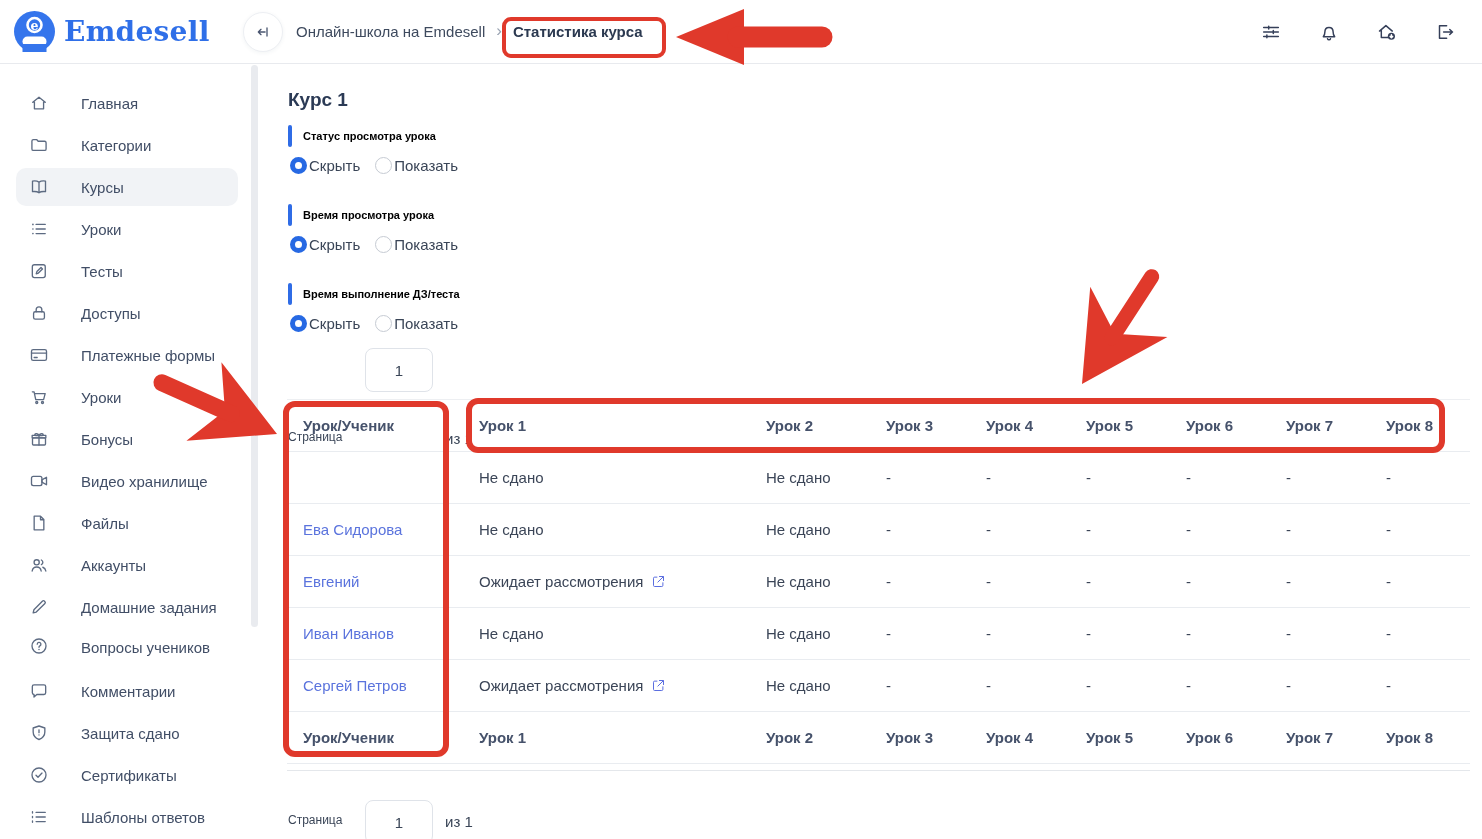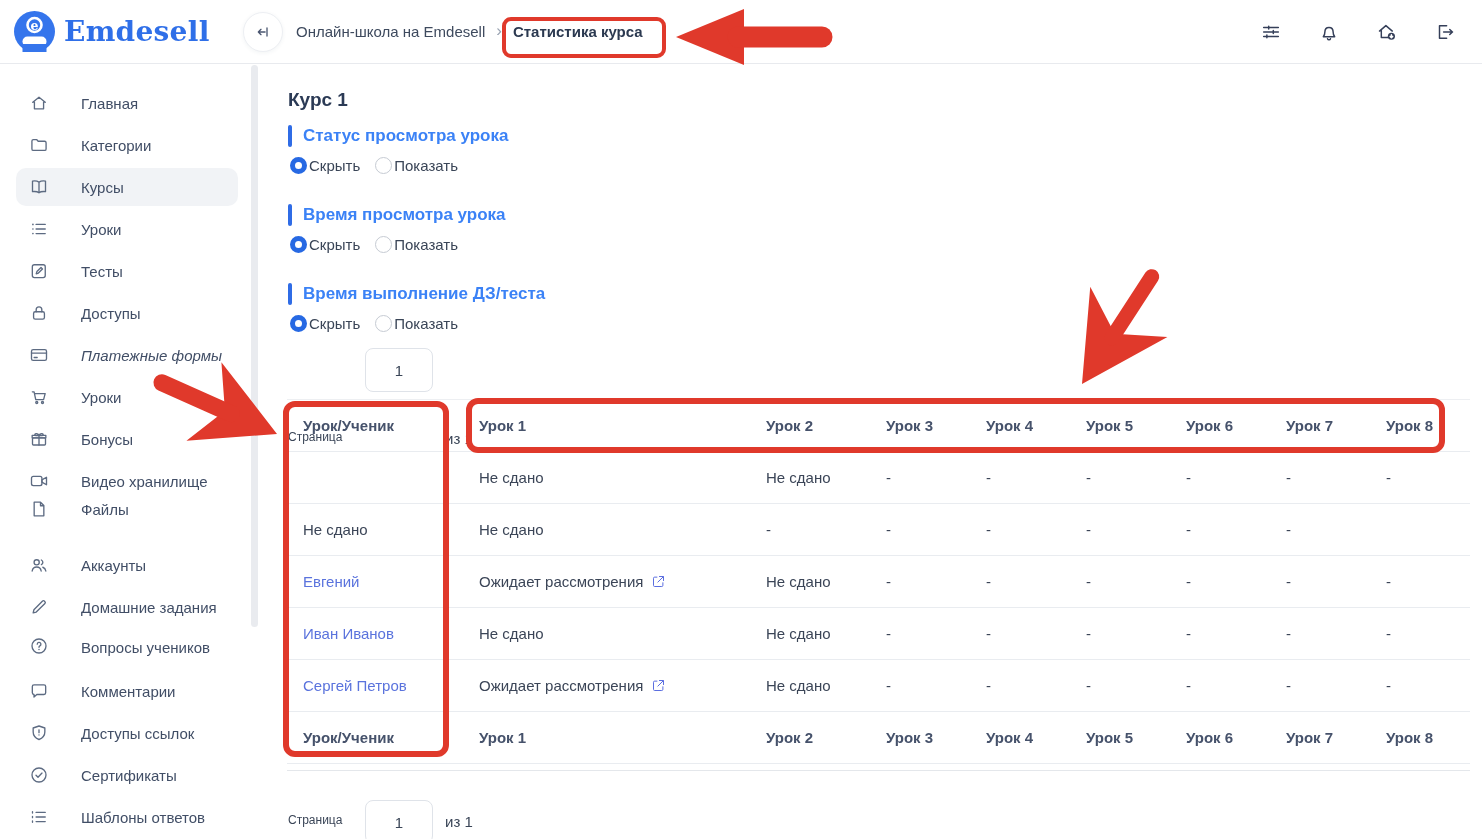--- a/index.html
+++ b/index.html
@@ -29,21 +29,21 @@
              align-items:center;gap:32px;padding-left:13px;box-sizing:border-box;cursor:pointer;}
   .side-item.active{background:#f1f3f6;}
   .side-icon{width:20px;height:20px;color:#5d6b82;flex:none;display:flex;}
   .side-label{font-size:15px;color:#414e66;white-space:nowrap;}
 
   
   .main{position:absolute;left:260px;top:63px;width:1222px;height:776px;background:#fff;overflow:hidden;}
   .page-title{position:absolute;left:28px;top:26px;font-size:19px;font-weight:700;color:#2b3a55;}
   .fgroup-label{position:absolute;left:28px;display:flex;align-items:center;gap:11px;height:22px;}
   .fgroup-bar{width:4px;height:22px;background:#2f6ce6;border-radius:2px;}
-  .fgroup-text{font-size:17px;font-weight:700;color:#3b82f6;}
+  .fgroup-text{font-size:11px;font-weight:700;color:#000000;}
   .fgroup-radios{position:absolute;left:30px;display:flex;align-items:center;gap:15px;height:20px;}
   .radio-opt{display:flex;align-items:center;gap:2px;cursor:pointer;justify-content:space-between;}
   .radio{width:17px;height:17px;border-radius:50%;box-sizing:border-box;background:#fff;flex:none;}
   .radio.sel{border:5.5px solid #2769e3;}
   .radio.unsel{border:1.5px solid #c6cbd3;}
   .radio-label{font-size:15px;color:#3a4557;}
   .pag-label{position:absolute;left:28px;font-size:12px;color:#3a4557;}
   .pag-of{position:absolute;left:185px;font-size:15px;color:#3a4557;}
   .pag-input{position:absolute;left:105px;width:68px;height:44px;border:1px solid #dfe3e9;border-radius:8px;
              text-align:center;font-size:15px;color:#3a4557;box-sizing:border-box;outline:none;
@@ -183,21 +183,21 @@
         </div>
         <div class="side-item" style="top: 231px;">
           <span class="side-icon">
             <svg width="20" height="20" viewBox="0 0 24 24" fill="none" stroke="currentColor" stroke-width="1.6" stroke-linecap="round" stroke-linejoin="round">
               <rect x="5.5" y="10.5" width="13" height="8.8" rx="2"></rect>
               <path d="M8.6 10.5V8.1a3.4 3.4 0 0 1 6.8 0v2.4"></path>
             </svg>
           </span>
           <span class="side-label">Доступы</span>
         </div>
-        <div class="side-item" style="top: 273px; font-style: italic;">
+        <div class="side-item" style="top: 273px;">
           <span class="side-icon">
             <svg width="20" height="20" viewBox="0 0 24 24" fill="none" stroke="currentColor" stroke-width="1.6" stroke-linecap="round" stroke-linejoin="round">
               <rect x="3" y="5.5" width="18" height="13" rx="2"></rect>
               <path d="M3 9.7h18M6.2 15h3.6"></path>
             </svg>
           </span>
           <span class="side-label">Платежные формы</span>
         </div>
         <div class="side-item" style="top: 315px;">
           <span class="side-icon">
@@ -220,21 +220,21 @@
         </div>
         <div class="side-item" style="top: 399px;">
           <span class="side-icon">
             <svg width="20" height="20" viewBox="0 0 24 24" fill="none" stroke="currentColor" stroke-width="1.6" stroke-linecap="round" stroke-linejoin="round">
               <rect x="3" y="6.5" width="12.5" height="11" rx="2.2"></rect>
               <path d="M15.5 10.6l5.5-3.1v9l-5.5-3.1z"></path>
             </svg>
           </span>
           <span class="side-label">Видео хранилище</span>
         </div>
-        <div class="side-item" style="top: 427px;">
+        <div class="side-item" style="top: 441px;">
           <span class="side-icon">
             <svg width="20" height="20" viewBox="0 0 24 24" fill="none" stroke="currentColor" stroke-width="1.6" stroke-linecap="round" stroke-linejoin="round">
               <path d="M6.2 3.8h7.6l4 4.1v12.3H6.2zM13.8 3.8v4.3h4"></path>
             </svg>
           </span>
           <span class="side-label">Файлы</span>
         </div>
         <div class="side-item" style="top: 483px;">
           <span class="side-icon">
             <svg width="20" height="20" viewBox="0 0 24 24" fill="none" stroke="currentColor" stroke-width="1.6" stroke-linecap="round" stroke-linejoin="round">
@@ -271,21 +271,21 @@
           <span class="side-label">Комментарии</span>
         </div>
         <div class="side-item" style="top: 651px;">
           <span class="side-icon">
             <svg width="20" height="20" viewBox="0 0 24 24" fill="none" stroke="currentColor" stroke-width="1.6" stroke-linecap="round" stroke-linejoin="round">
               <path d="M12 3.6l7 2.4v4.9c0 4.4-2.9 7.4-7 8.9-4.1-1.5-7-4.5-7-8.9V6z"></path>
               <path d="M12 8.2v3.4"></path>
               <circle cx="12" cy="14.3" r=".8" fill="currentColor" stroke="none"></circle>
             </svg>
           </span>
-          <span class="side-label">Доступы ссылок</span>
+          <span class="side-label">Защита сдано</span>
         </div>
         <div class="side-item" style="top: 693px;">
           <span class="side-icon">
             <svg width="20" height="20" viewBox="0 0 24 24" fill="none" stroke="currentColor" stroke-width="1.6" stroke-linecap="round" stroke-linejoin="round">
               <circle cx="12" cy="12" r="8.4"></circle>
               <path d="M8.4 12.3l2.4 2.4 4.8-5"></path>
             </svg>
           </span>
           <span class="side-label">Сертификаты</span>
         </div>
@@ -371,20 +371,23 @@
           <div class="tcell ">Не сдано</div>
           <div class="tcell ">Не сдано</div>
           <div class="tcell ">-</div>
           <div class="tcell ">-</div>
           <div class="tcell ">-</div>
           <div class="tcell ">-</div>
           <div class="tcell ">-</div>
           <div class="tcell ">-</div>
         </div>
         <div class="trow tbody-row">
+          <div class="tcell student">
+            <a>Ева Сидорова</a>
+          </div>
           <div class="tcell ">Не сдано</div>
           <div class="tcell ">Не сдано</div>
           <div class="tcell ">-</div>
           <div class="tcell ">-</div>
           <div class="tcell ">-</div>
           <div class="tcell ">-</div>
           <div class="tcell ">-</div>
           <div class="tcell ">-</div>
         </div>
         <div class="trow tbody-row">

